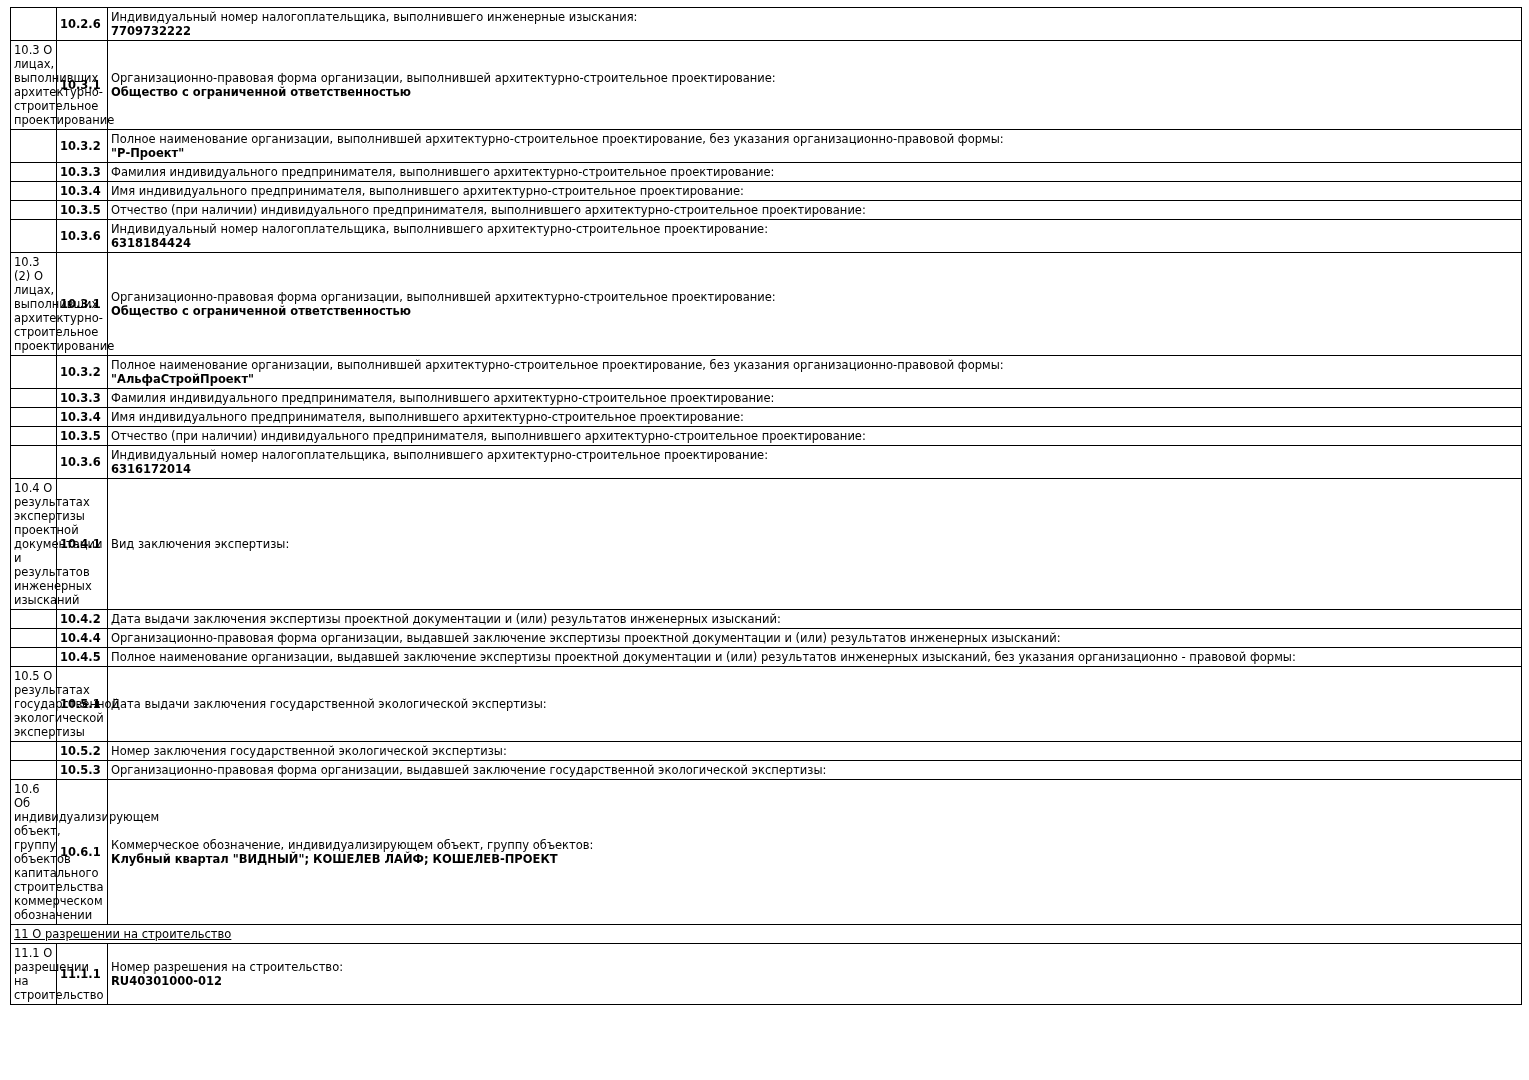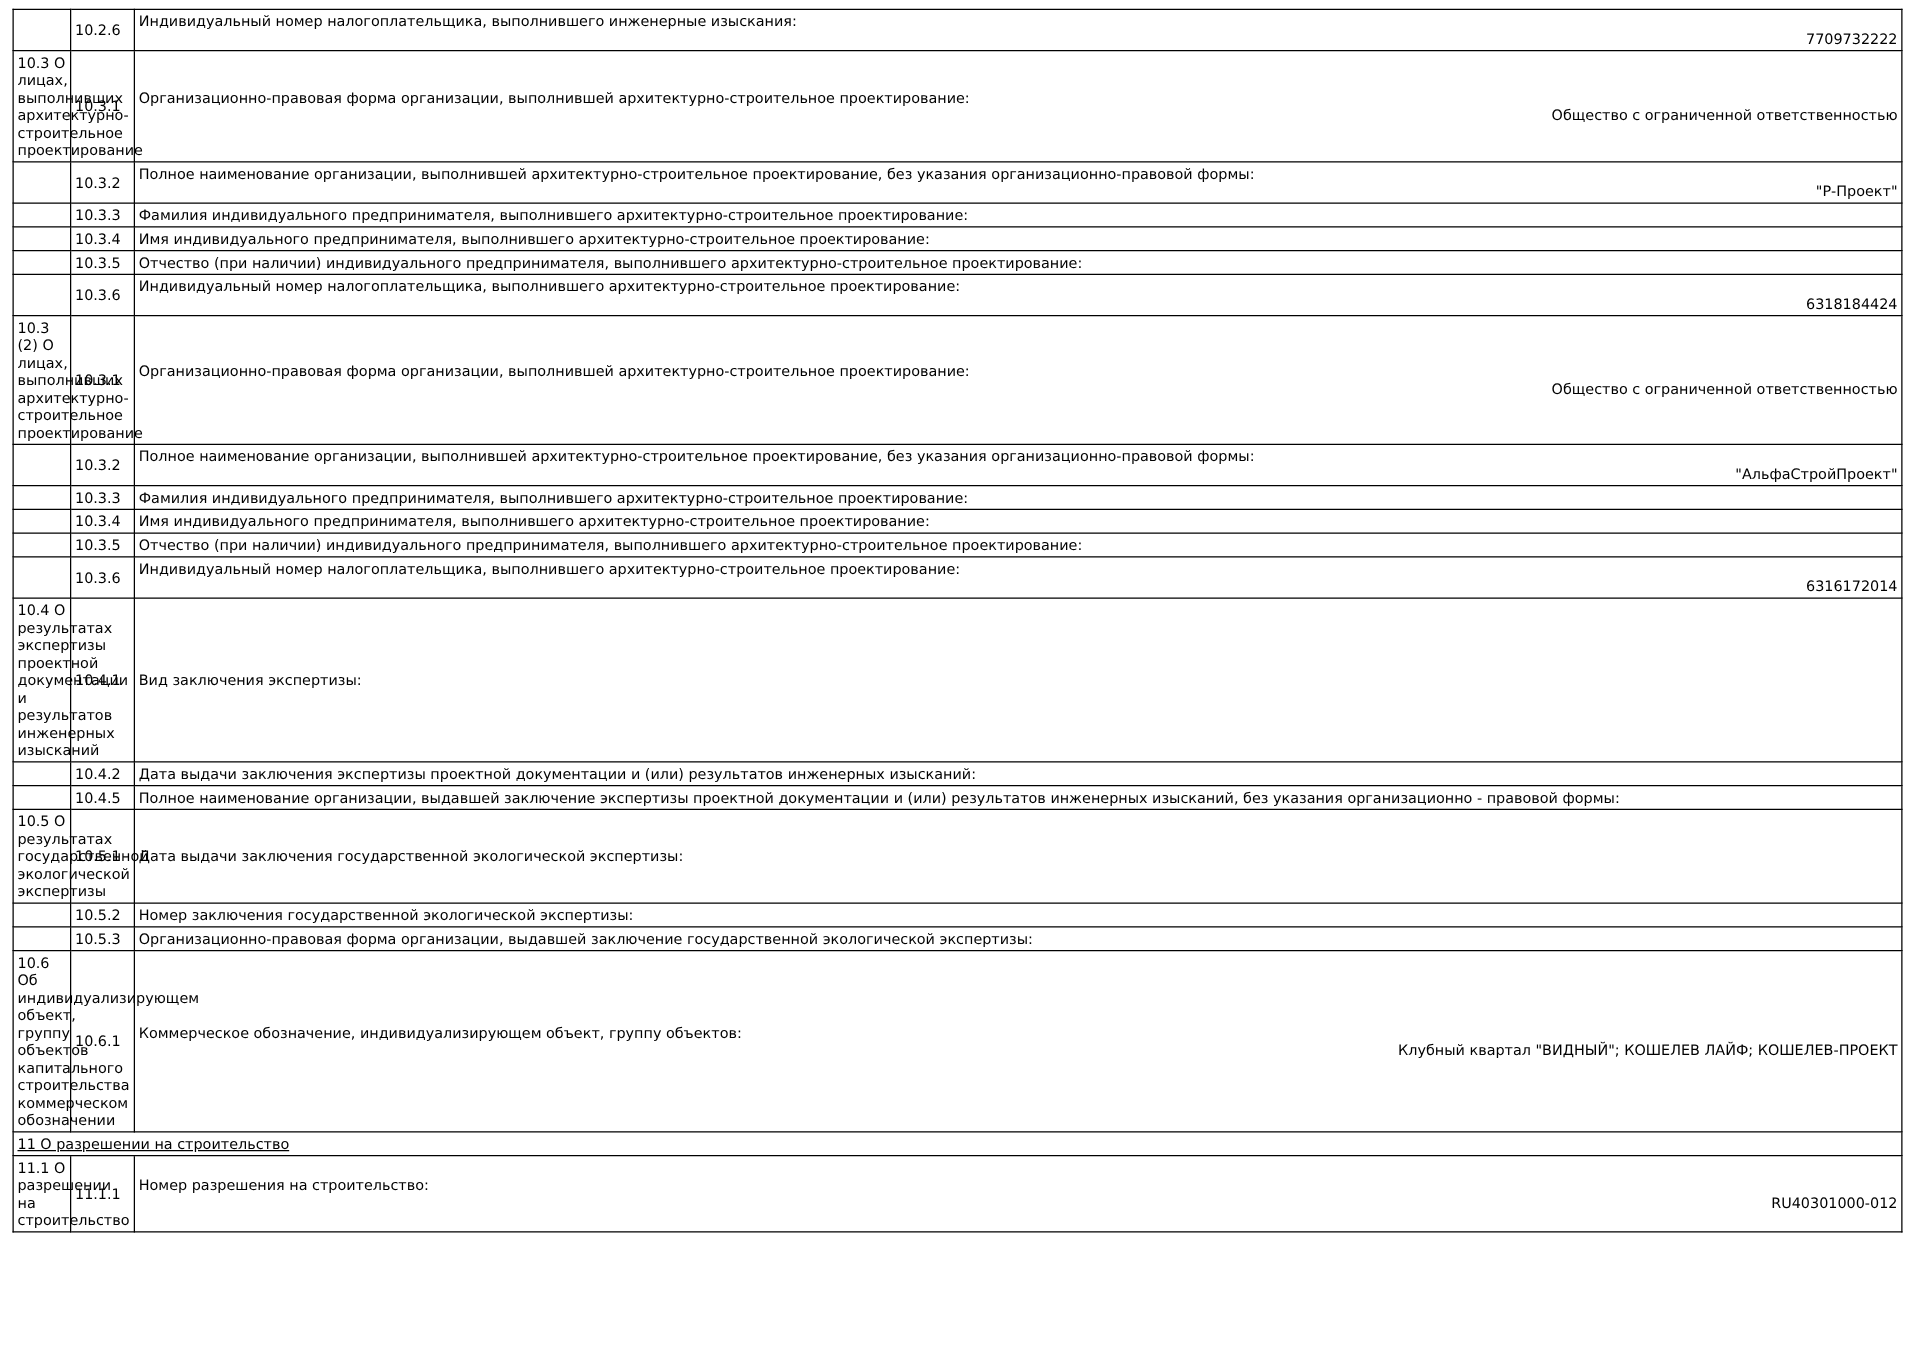--- a/index.html
+++ b/index.html
@@ -32,28 +32,28 @@
   }
   td.c2 {
     padding: 1px 3px;
   }
   .hdr {
     word-wrap: normal;
     white-space: normal;
   }
   .num {
     white-space: nowrap;
+    font-weight: bold;
   }
   .lbl {
     white-space: nowrap;
   }
   .val {
-    font-weight: normal;
+    font-weight: bold;
     white-space: nowrap;
-    text-align: right;
   }
   td.banner {
     padding: 1px 3px;
     vertical-align: middle;
     text-decoration: underline;
   }
 </style>
 </head>
 <body>
 
@@ -208,20 +208,29 @@
         <td class="c2">
           <div class="num">10.4.2</div>
         </td>
         <td class="c3">
           <div class="lbl">Дата выдачи заключения экспертизы проектной документации и (или) результатов инженерных изысканий:</div>
         </td>
       </tr>
       <tr>
         <td class="c1"></td>
         <td class="c2">
+          <div class="num">10.4.4</div>
+        </td>
+        <td class="c3">
+          <div class="lbl">Организационно-правовая форма организации, выдавшей заключение экспертизы проектной документации и (или) результатов инженерных изысканий:</div>
+        </td>
+      </tr>
+      <tr>
+        <td class="c1"></td>
+        <td class="c2">
           <div class="num">10.4.5</div>
         </td>
         <td class="c3">
           <div class="lbl">Полное наименование организации, выдавшей заключение экспертизы проектной документации и (или) результатов инженерных изысканий, без указания организационно - правовой формы:</div>
         </td>
       </tr>
       <tr>
         <td class="c1">
           <div class="hdr">10.5 О результатах государственной экологической экспертизы</div>
         </td>

